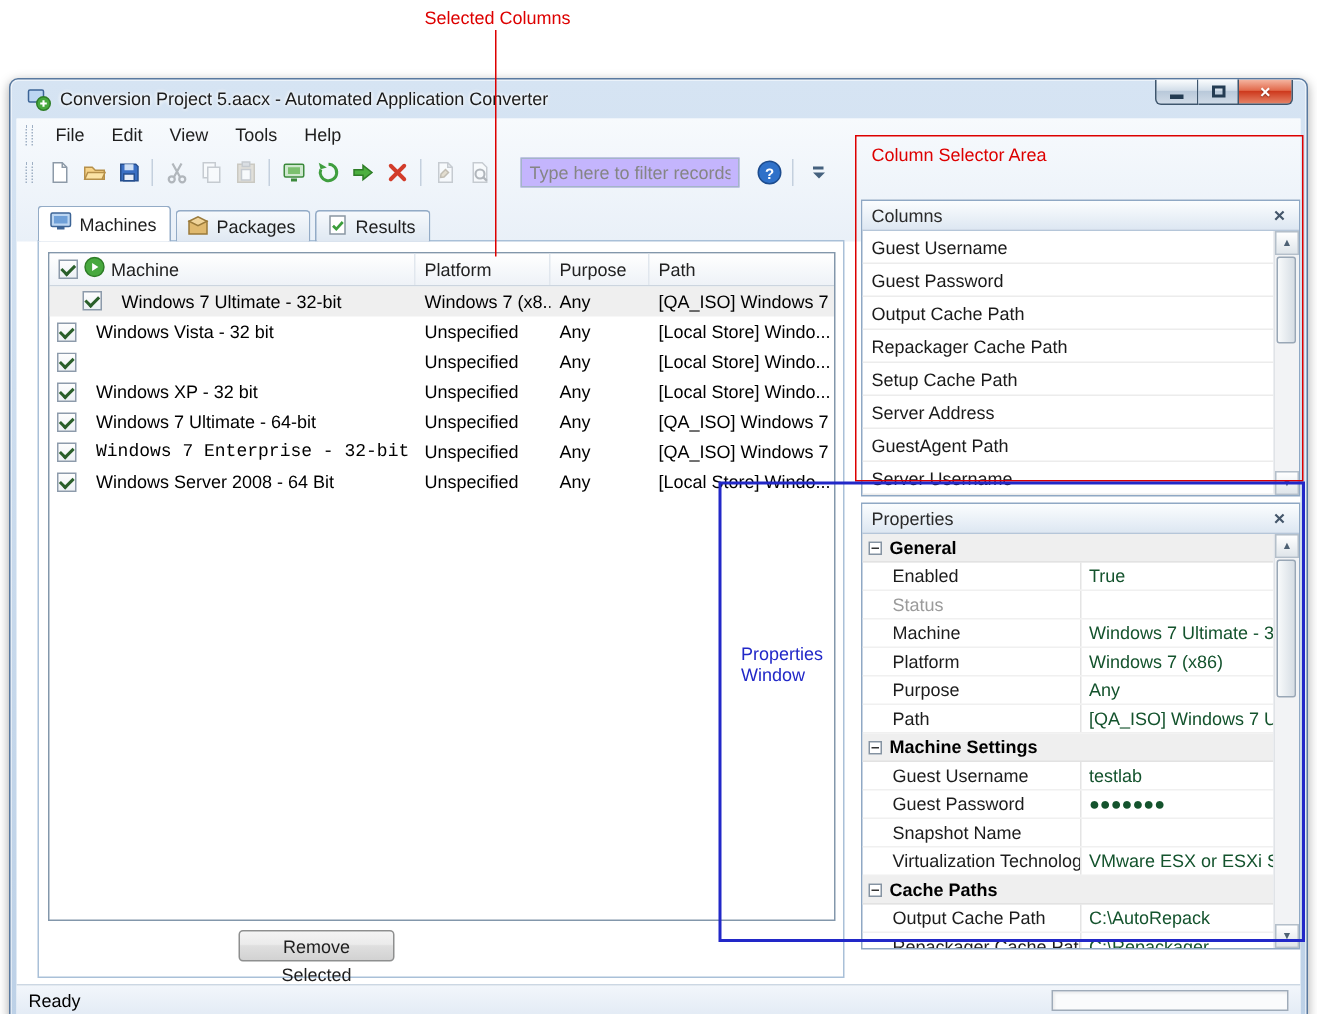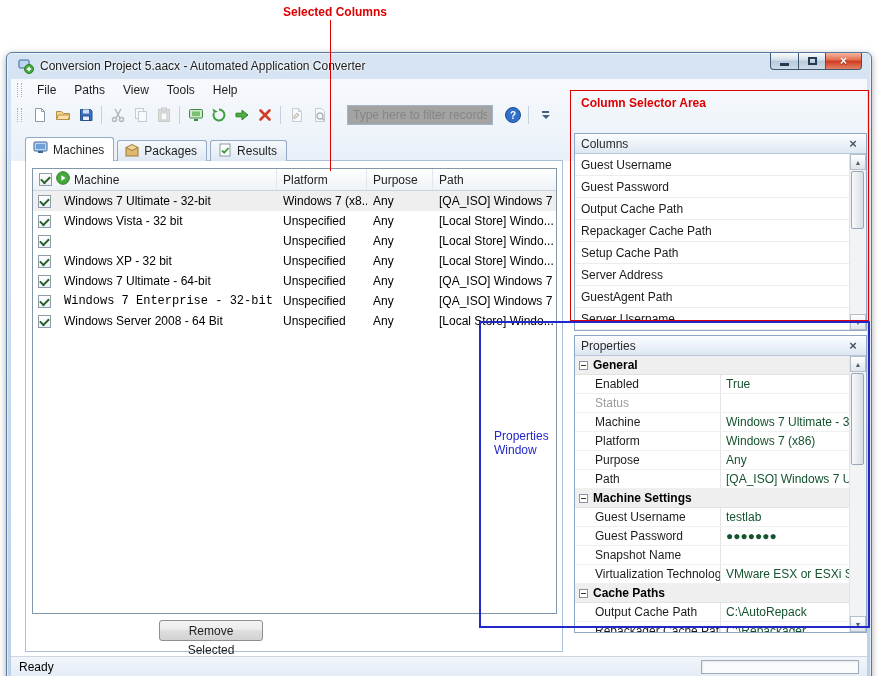--- a/index.html
+++ b/index.html
@@ -1,21 +1,21 @@
 <!DOCTYPE html>
 <html><head>
 <meta charset="utf-8">
 <style>
   html,body{margin:0;padding:0;}
   body{position:relative;width:878px;height:676px;background:#fff;
        font-family:"Liberation Sans",sans-serif;font-size:12px;color:#000;overflow:hidden;}
   .abs{position:absolute;}
 
   
-  .ann-red{color:#dd0000;font-weight:bold;font-size:12px;white-space:nowrap;}
+  .ann-red{color:#dd0000;font-weight:normal;font-size:12px;white-space:nowrap;}
   #ann-sel{left:283px;top:5px;z-index:61;}
   #ann-line{left:330px;top:20px;width:1px;height:151px;background:#dd0000;z-index:61;}
   #ann-rect-red{left:570px;top:90px;width:297px;height:229px;border:1px solid #dd0000;z-index:60;pointer-events:none;}
   #ann-col-label{left:581px;top:96px;z-index:61;}
   #ann-rect-blue{left:479px;top:321px;width:387px;height:303px;border:2px solid #2228c8;z-index:60;pointer-events:none;}
   #ann-prop-label{left:494px;top:429px;color:#2228c8;font-size:12px;line-height:14px;white-space:pre-line;z-index:61;}
 
   
   #win{left:6px;top:40px;width:864px;height:628px;
        background:linear-gradient(#d6e4f3,#bdd1e7);
@@ -40,21 +40,21 @@
 
   
   #menubar{left:0;top:0;width:856px;height:22px;display:flex;align-items:center;padding-left:4px;box-sizing:border-box;}
   .grip{width:3px;height:14px;border-left:1px dotted #9fb0c4;border-right:1px dotted #9fb0c4;margin:0 6px 0 2px;}
   .menu-item{padding:3px 9px;color:#1e1e1e;}
   #toolbar{left:0;top:22px;width:856px;height:28px;display:flex;align-items:center;padding-left:4px;box-sizing:border-box;}
   .tbtn{width:23px;height:22px;display:flex;align-items:center;justify-content:center;border-radius:2px;}
   .tsep{width:1px;height:18px;background:#c4d0de;margin:0 4px;}
   .disabled{opacity:.45;filter:grayscale(55%);}
   #filter-input{width:146px;height:20px;margin-left:16px;border:1px solid #a3b4c9;padding:0 5px;
-       font-family:"Liberation Sans",sans-serif;font-size:12px;color:#333;background:#a3a3a3;box-sizing:border-box;}
+       font-family:"Liberation Sans",sans-serif;font-size:12px;color:#333;background:#c4b5fd;box-sizing:border-box;}
   #filter-input::placeholder{color:#858585;}
   #help-btn{margin-left:8px;}
   #tb-overflow{width:15px;height:22px;display:flex;flex-direction:column;align-items:center;justify-content:center;gap:2px;margin-left:5px;}
   #tb-overflow .bar{width:7px;height:2px;background:#45617e;}
   #tb-overflow .arr{width:0;height:0;border-left:4px solid transparent;border-right:4px solid transparent;border-top:4px solid #45617e;}
 
   
   #tabstrip{left:14px;top:58px;height:24px;display:flex;align-items:flex-end;gap:3px;z-index:5;}
   .tab{display:flex;align-items:center;gap:5px;padding:0 9px 0 7px;border:1px solid #93abc6;border-bottom:none;
        border-radius:3px 3px 0 0;background:linear-gradient(#f6f9fc,#dfe8f2);height:21px;color:#1e1e1e;box-sizing:border-box;}
@@ -147,21 +147,21 @@
         </div>
     </div>
   </div>
 
   <div class="abs" id="client">
     <div class="abs" id="chrome"></div>
 
     <div class="abs" id="menubar">
       <span class="grip"></span>
       <span class="menu-item">File</span>
-      <span class="menu-item">Paths</span>
+      <span class="menu-item">Edit</span>
       <span class="menu-item">View</span>
       <span class="menu-item">Tools</span>
       <span class="menu-item">Help</span>
     </div>
 
     <div class="abs" id="toolbar">
       <span class="grip"></span>
       <span class="tbtn">
           <svg width="16" height="16">
             <path d="M3.5 1.5h6l3 3v10h-9z" fill="#fff" stroke="#8d9aa8"></path>
@@ -296,21 +296,21 @@
             </div>
           <div class="hcell c2">
               <span>Purpose</span>
             </div>
           <div class="hcell c3">
               <span>Path</span>
             </div>
         </div>
         <div id="grid-body">
             <div class="grow sel">
-              <div class="gc c0" style="display:flex;align-items:flex-end;padding-left:5px;gap:13px;">
+              <div class="gc c0" style="display:flex;align-items:flex-start;padding-left:22px;gap:13px;">
                 <span class="cb checked"></span>
                 <span>Windows 7 Ultimate - 32-bit</span>
               </div>
               <div class="gc c1">Windows 7 (x8...</div>
               <div class="gc c2">Any</div>
               <div class="gc c3">[QA_ISO] Windows 7 ...</div>
             </div>
             <div class="grow">
               <div class="gc c0" style="display:flex;align-items:center;padding-left:5px;gap:13px;">
                 <span class="cb checked"></span>

